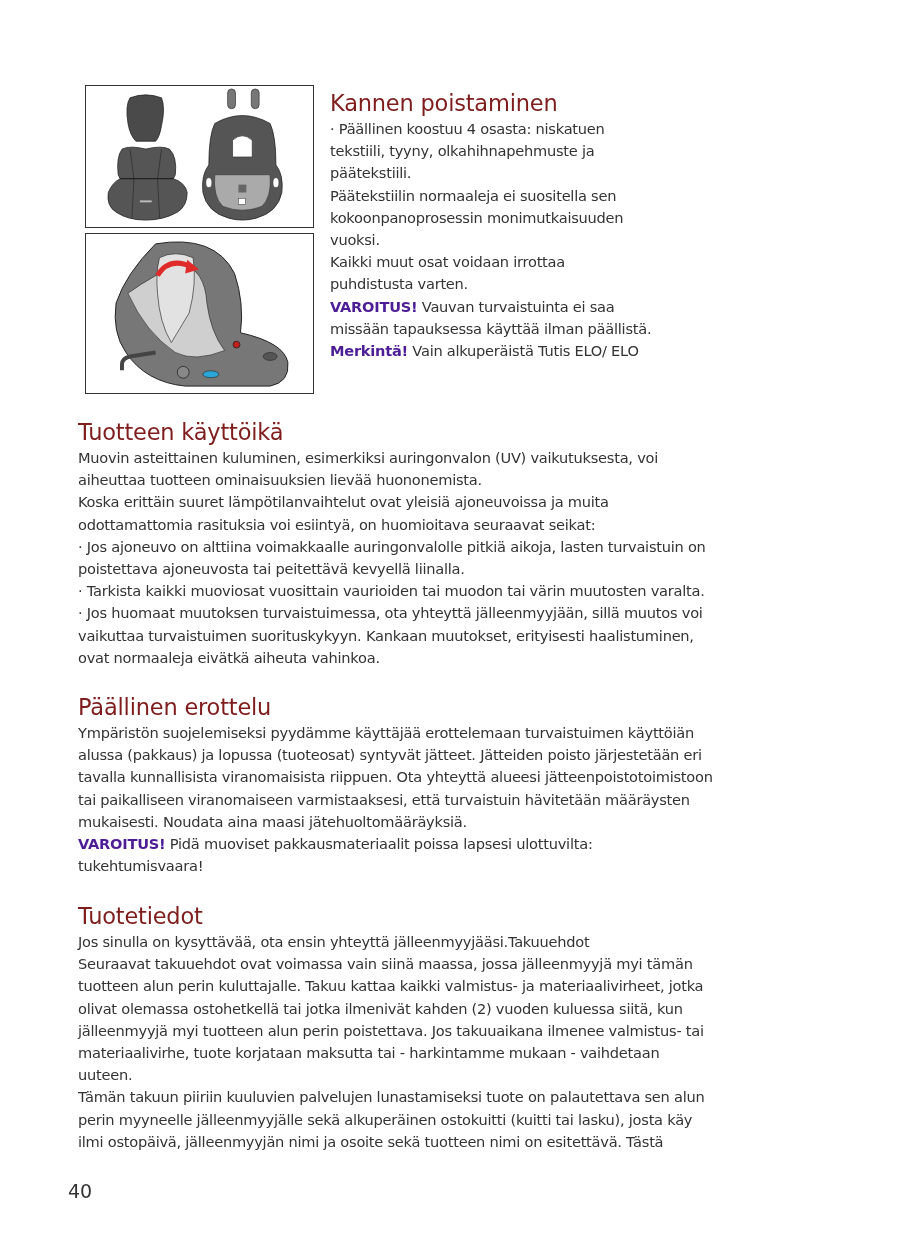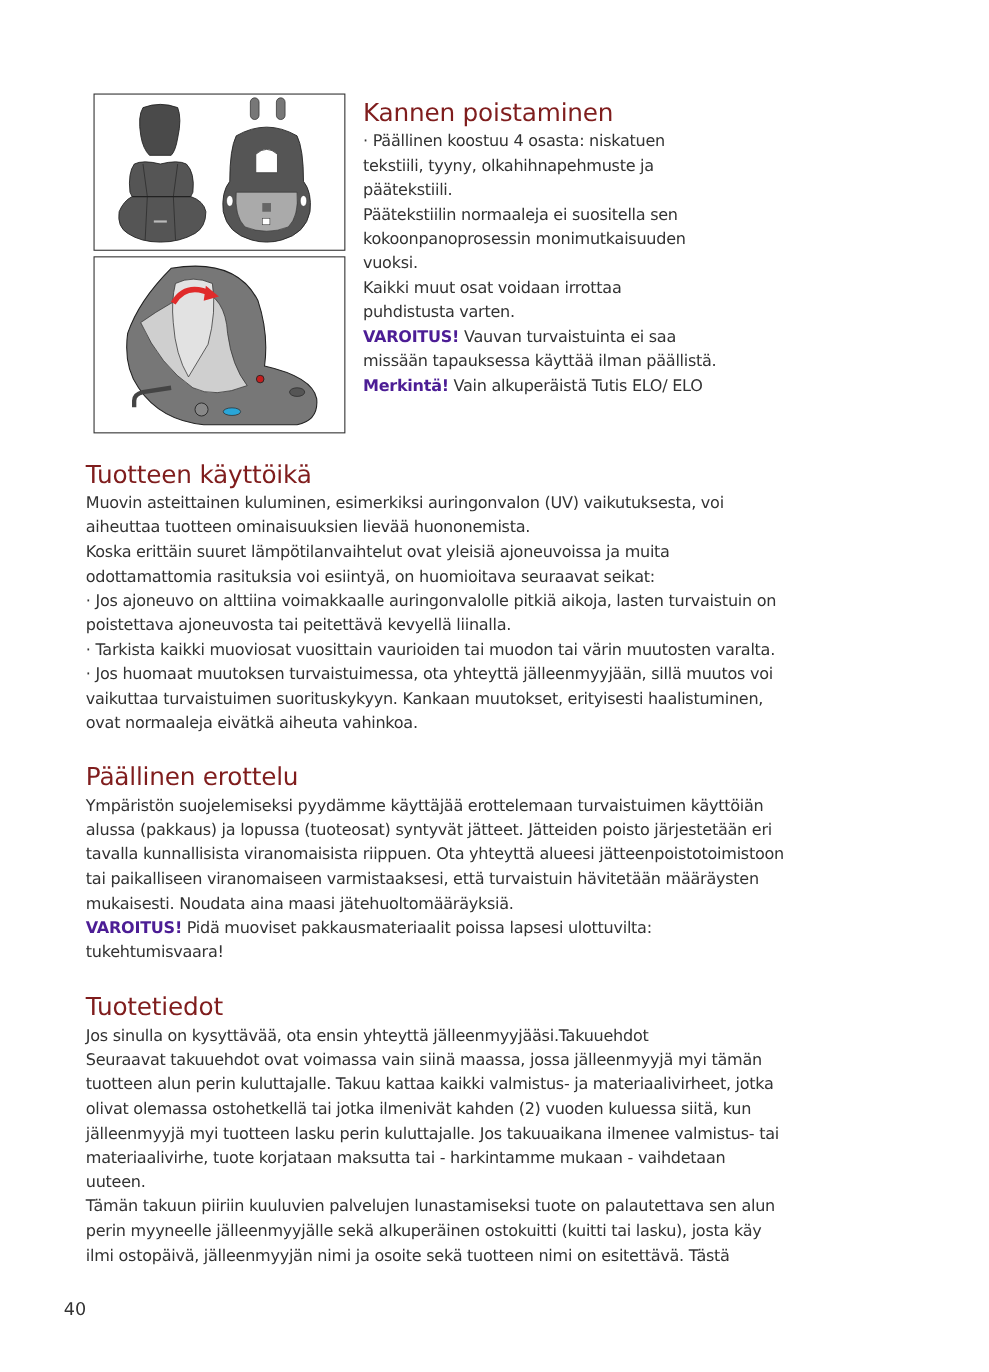--- a/index.html
+++ b/index.html
@@ -16,21 +16,21 @@
   h2 { margin: 0; font-family: "DejaVu Sans", sans-serif; font-weight: normal;
        font-size: 22.5px; letter-spacing: -0.2px; color: #7f1d1d; line-height: 30px; }
   .p { font-size: 14.6px; line-height: 22.2px; color: #333; letter-spacing: -0.25px; white-space: nowrap; }
   .p b { font-weight: bold; color: #4c1d95; }
 
   .section { position: absolute; left: 78px; width: 740px; }
   #sec-life { top: 417px; }
   #sec-waste { top: 692px; }
   #sec-info { top: 901px; }
 
-  .page-number { position: absolute; left: 58px; top: 1180px; font-size: 16px; color: #333; }
+  .page-number { position: absolute; left: 68px; top: 1180px; font-size: 19px; color: #333; }
 </style>
 </head>
 <body>
 
 <div class="page">
 
   <div class="fig" id="fig1">
     <svg viewBox="0 0 229 143">
 
       <path d="M44 12 Q60 6 76 12 Q80 22 76 40 Q74 52 70 56 L50 56 Q44 50 42 38 Q39 20 44 12 Z" fill="#4a4a4a" stroke="#222" stroke-width="0.8"></path>
@@ -123,21 +123,21 @@
     </div>
   </div>
 
   <div class="section" id="sec-info">
     <h2>Tuotetiedot</h2>
     <div class="p">
       <div>Jos sinulla on kysyttävää, ota ensin yhteyttä jälleenmyyjääsi.Takuuehdot</div>
       <div>Seuraavat takuuehdot ovat voimassa vain siinä maassa, jossa jälleenmyyjä myi tämän</div>
       <div>tuotteen alun perin kuluttajalle. Takuu kattaa kaikki valmistus- ja materiaalivirheet, jotka</div>
       <div>olivat olemassa ostohetkellä tai jotka ilmenivät kahden (2) vuoden kuluessa siitä, kun</div>
-      <div>jälleenmyyjä myi tuotteen lasku perin kuluttajalle. Jos takuuaikana ilmenee valmistus- tai</div>
+      <div>jälleenmyyjä myi tuotteen alun perin poistettava. Jos takuuaikana ilmenee valmistus- tai</div>
       <div>materiaalivirhe, tuote korjataan maksutta tai - harkintamme mukaan - vaihdetaan</div>
       <div>uuteen.</div>
       <div>Tämän takuun piiriin kuuluvien palvelujen lunastamiseksi tuote on palautettava sen alun</div>
       <div>perin myyneelle jälleenmyyjälle sekä alkuperäinen ostokuitti (kuitti tai lasku), josta käy</div>
       <div>ilmi ostopäivä, jälleenmyyjän nimi ja osoite sekä tuotteen nimi on esitettävä. Tästä</div>
     </div>
   </div>
 
   <div class="page-number">40</div>
 </div>

